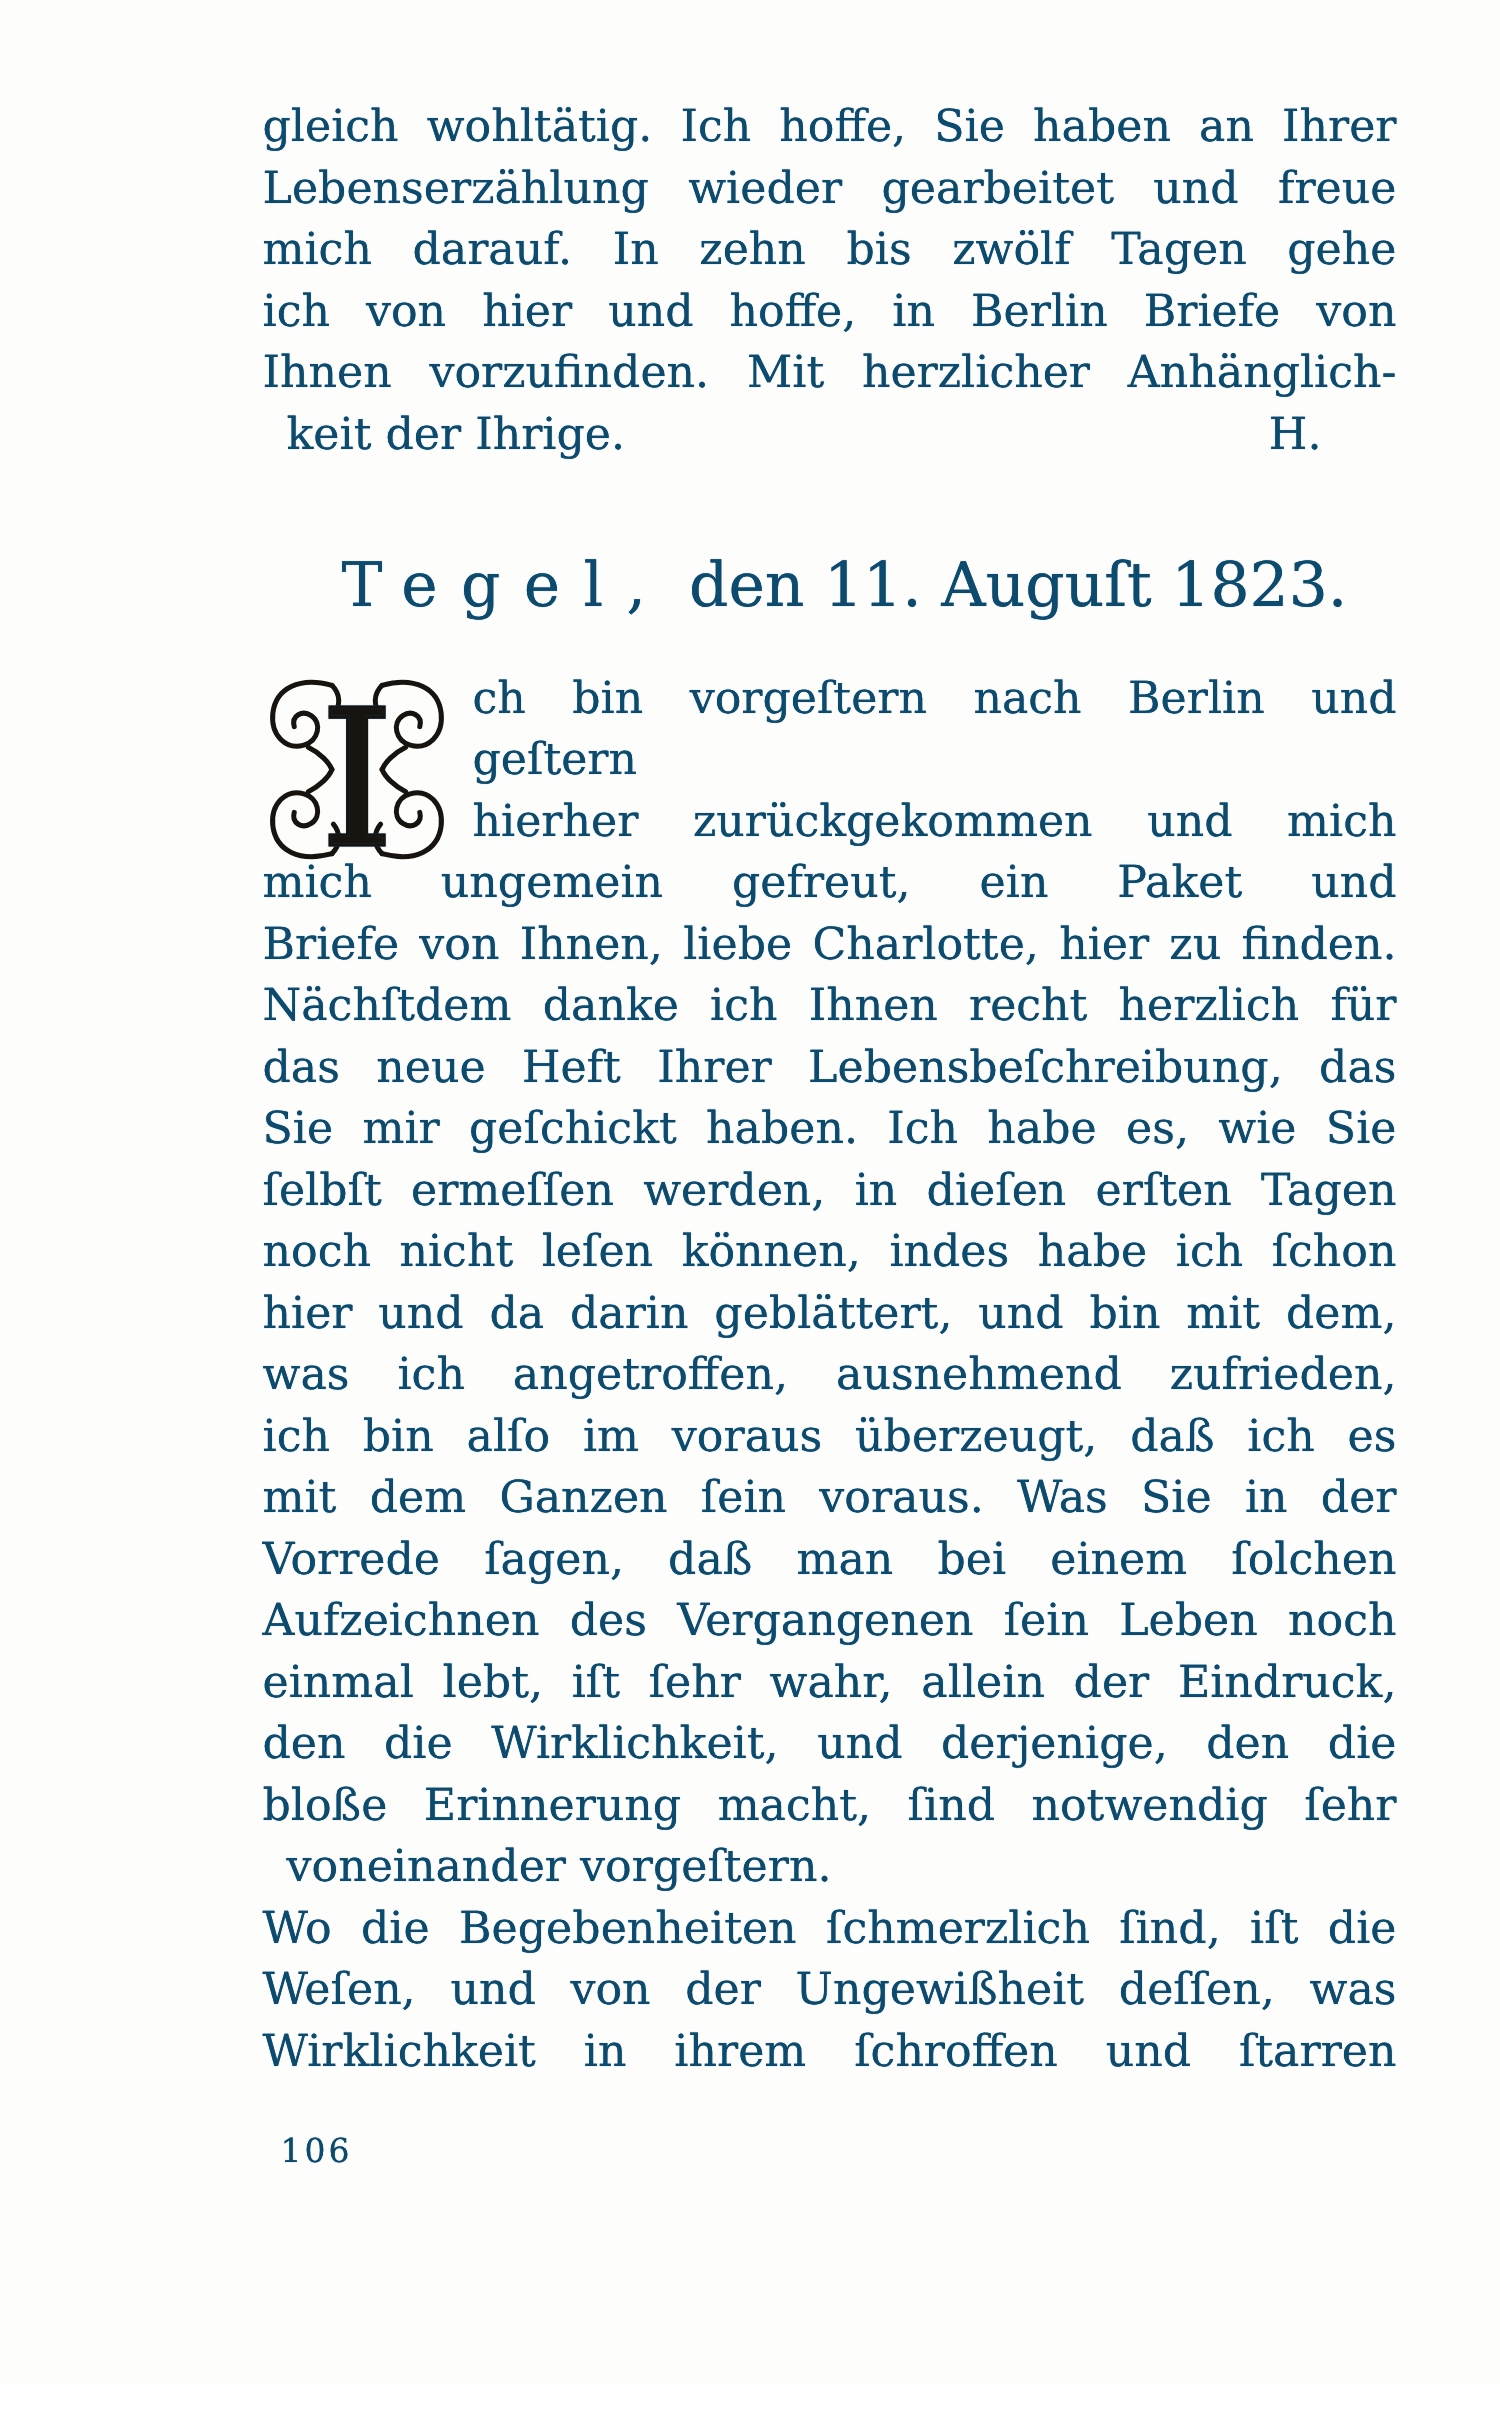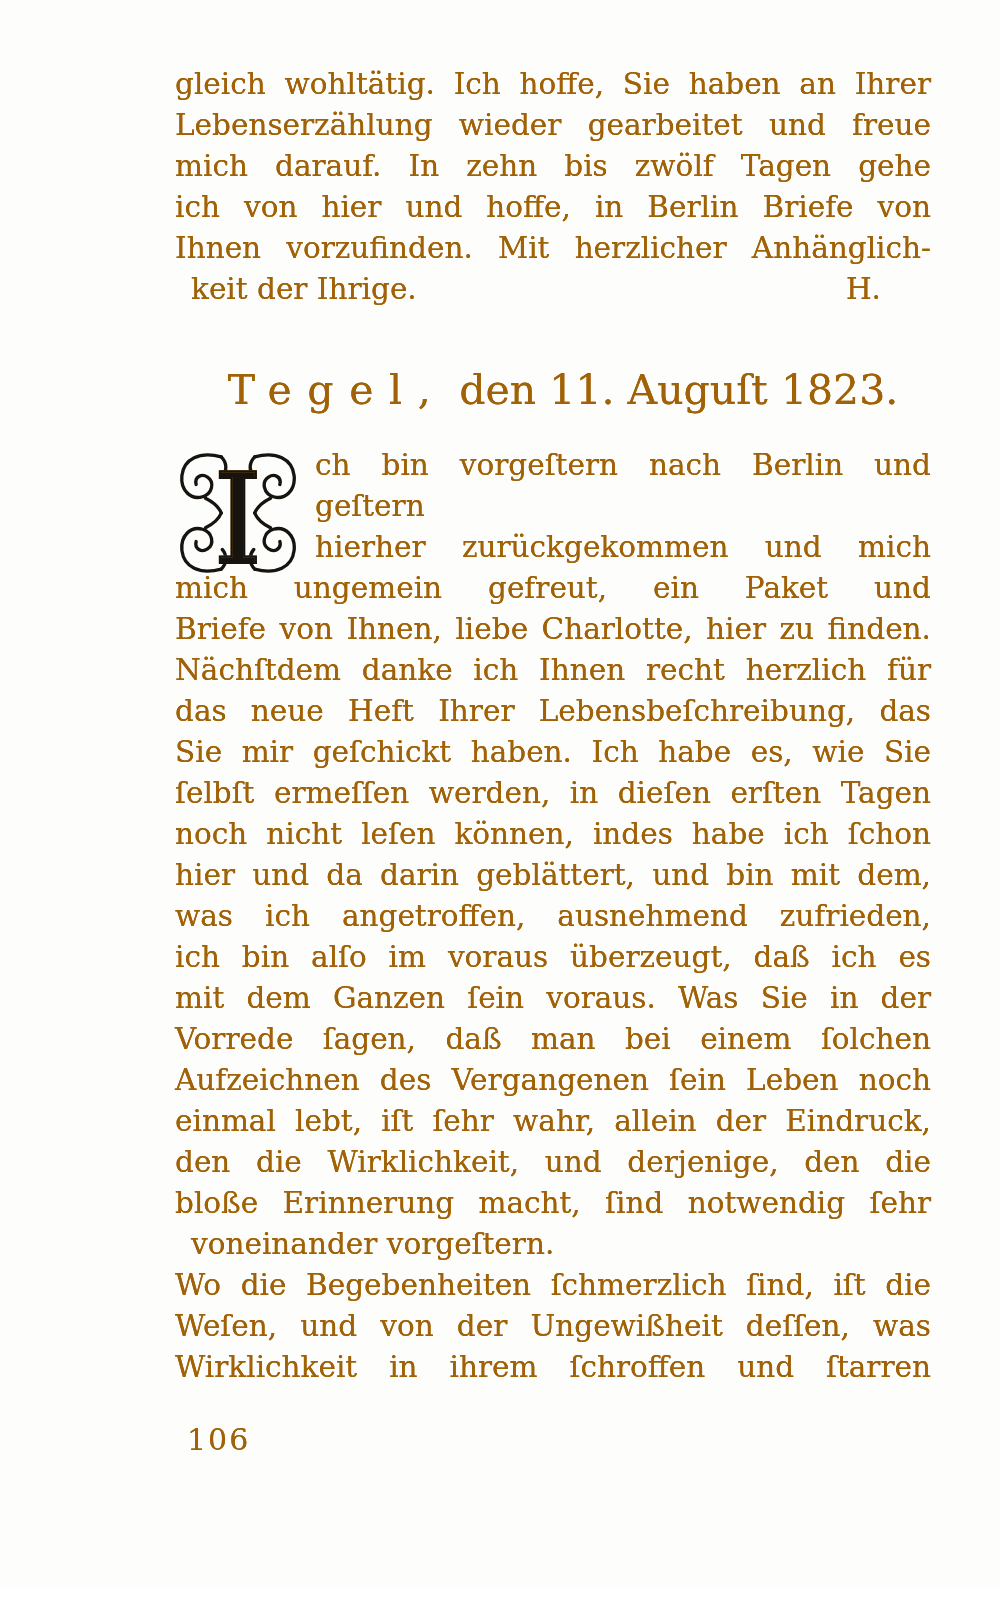--- a/index.html
+++ b/index.html
@@ -1,21 +1,21 @@
 <!DOCTYPE html>
 <html><head>
 <meta charset="utf-8">
 <style>
   html, body { margin: 0; padding: 0; }
   .page {
     position: relative;
     width: 1000px;
     height: 1589px;
     background: #fdfdfb;
-    color: #a16207;
+    color: #0c4a6e;
     font-family: "DejaVu Serif", serif;
     overflow: hidden;
   }
   .textblock {
     position: absolute;
     left: 175px;
     top: 64px;
     width: 756px;
     font-size: 29.5px;
     line-height: 41px;
@@ -59,21 +59,21 @@
     font-family: "DejaVu Serif", serif;
     font-size: 128px;
     fill: #17140f;
     stroke: #17140f;
     stroke-width: 2.2px;
   }
   .page-number {
     position: absolute;
     left: 187px;
     top: 1422px;
-    font-size: 30px;
+    font-size: 22px;
     letter-spacing: 2px;
     text-shadow: 0 0 0.5px currentColor;
   }
 </style>
 </head>
 <body>
 
 <div class="page">
   <div class="textblock">
 

